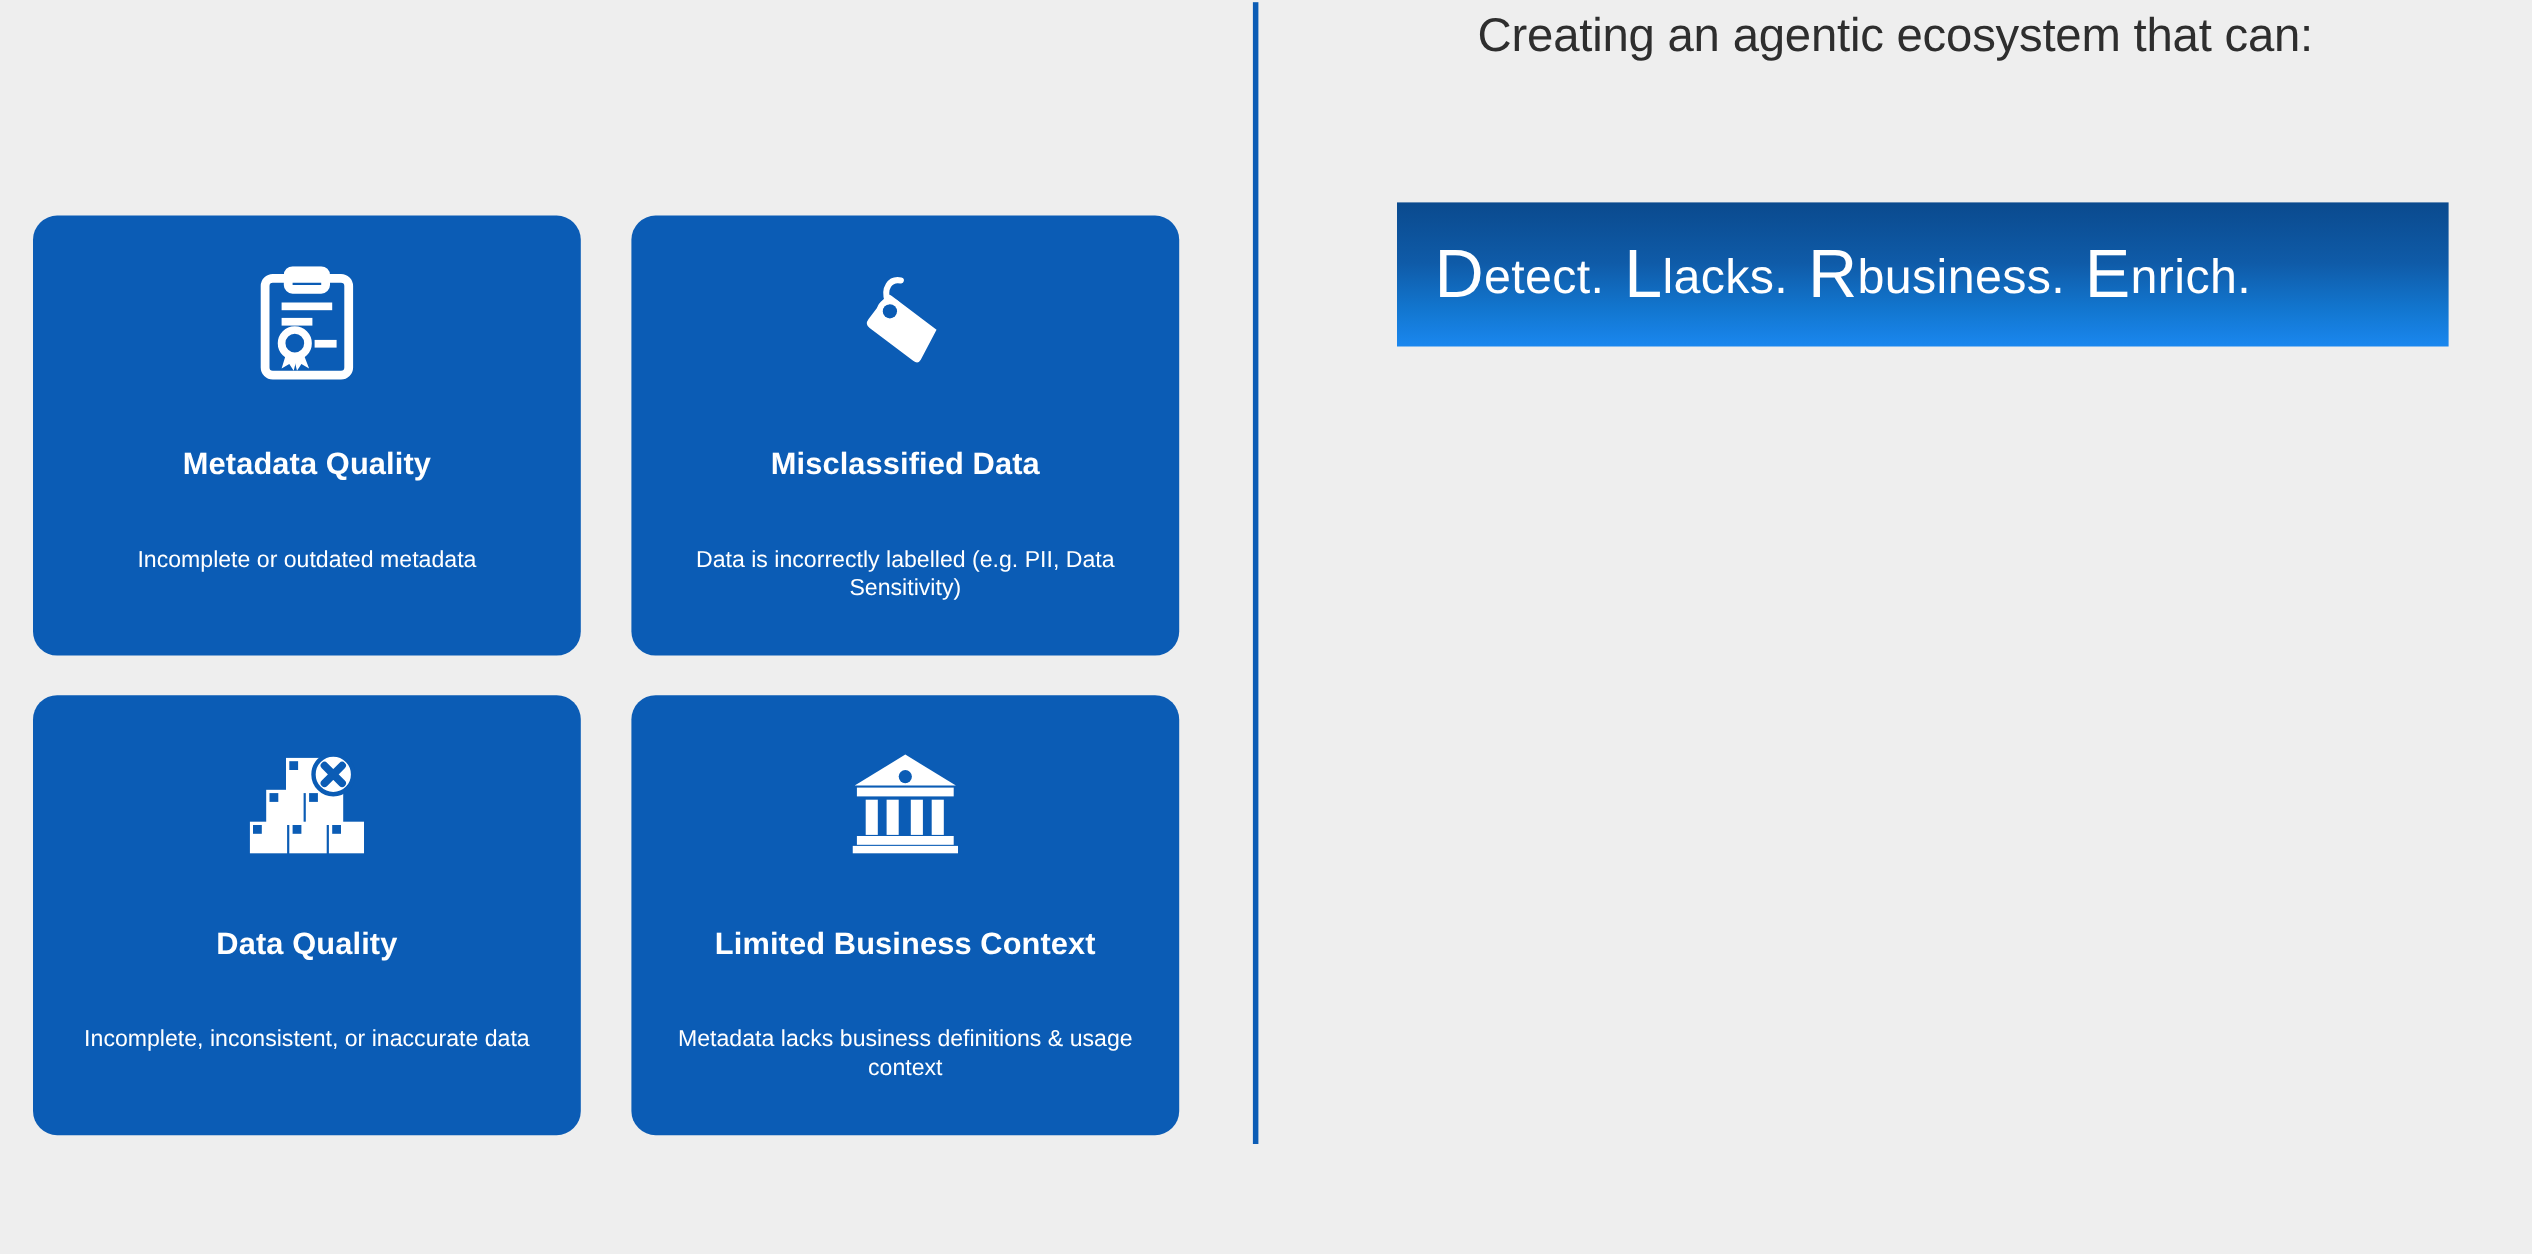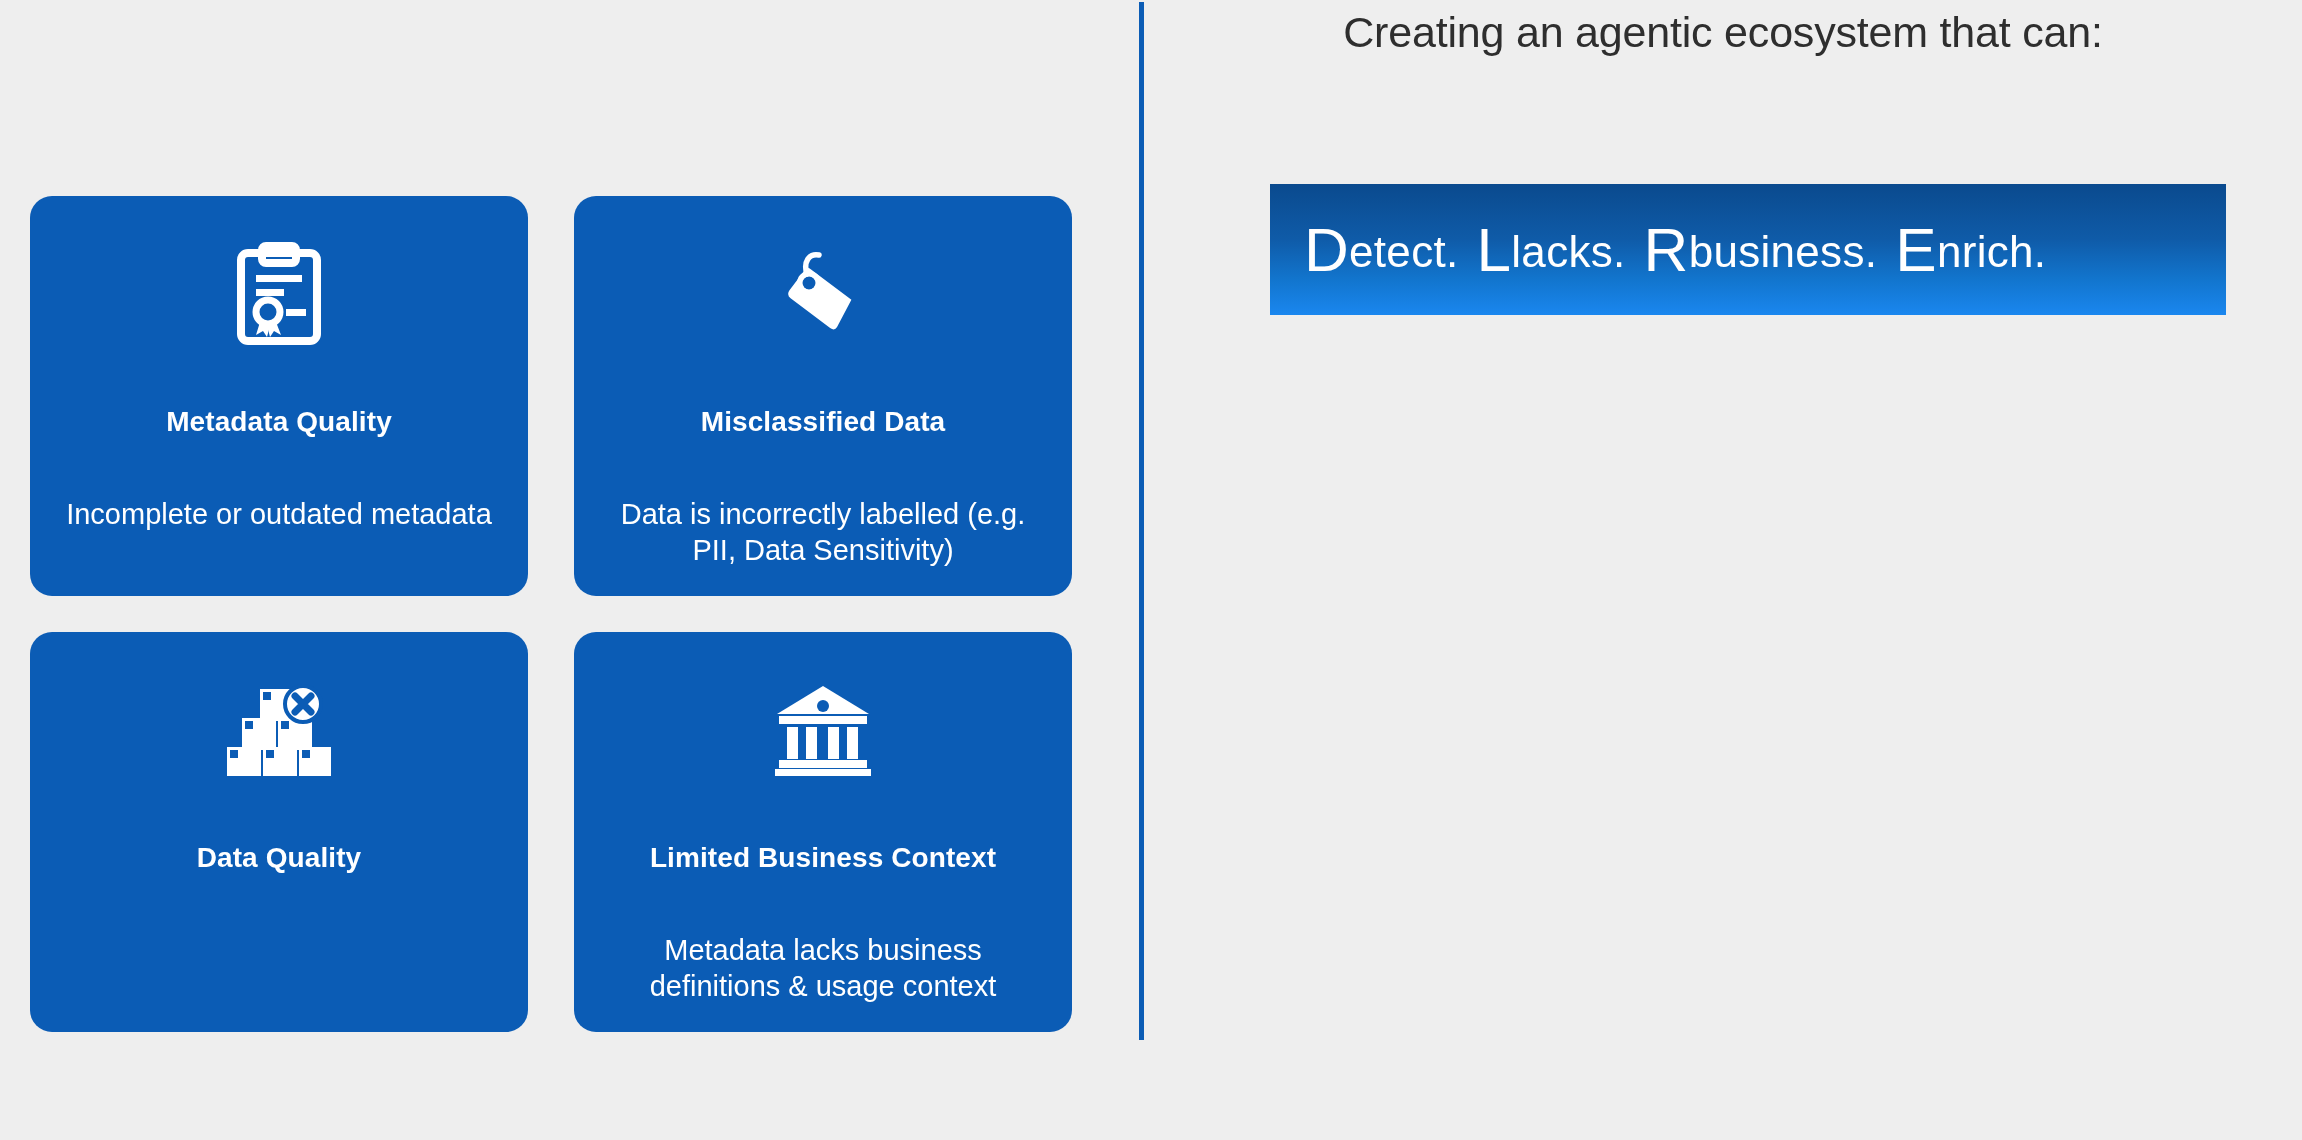--- a/index.html
+++ b/index.html
@@ -65,21 +65,21 @@
   }
   .card-icon svg { display: block; }
   .card-title {
     font-size: 28px;
     font-weight: bold;
     text-align: center;
     margin-bottom: 22px;
     letter-spacing: 0.1px;
   }
   .card-desc {
-    font-size: 29px;
+    font-size: 21px;
     font-weight: 400;
     text-align: center;
     line-height: 1.25;
     padding: 0 6px;
   }
 
   
   #divider {
     position: absolute;
     left: 1139px;
@@ -189,20 +189,21 @@
             <rect x="36" y="63" width="34" height="29" fill="#fff"></rect>
             <rect x="39" y="66" width="8" height="8" fill="#0b5cb5"></rect>
             <rect x="72" y="63" width="32" height="29" fill="#fff"></rect>
             <rect x="75" y="66" width="8" height="8" fill="#0b5cb5"></rect>
 
             <circle cx="76" cy="20" r="18" fill="#fff" stroke="#0b5cb5" stroke-width="4"></circle>
             <path d="M68 12 L84 28 M84 12 L68 28" stroke="#0b5cb5" stroke-width="7" stroke-linecap="round"></path>
           </svg>
         </div>
         <div class="card-title">Data Quality</div>
+        <div class="card-desc">Incomplete, inconsistent, or inaccurate data</div>
       </div>
 
       <div class="card">
         <div class="card-icon">
           <svg width="96" height="92" viewBox="0 0 96 92" fill="none">
             <path d="M48 2 L94 30 L2 30 Z" fill="#fff"></path>
             <circle cx="48" cy="22" r="6" fill="#0b5cb5"></circle>
             <rect x="4" y="32" width="88" height="8" fill="#fff"></rect>
             <rect x="12" y="43" width="11" height="32" fill="#fff"></rect>
             <rect x="31" y="43" width="11" height="32" fill="#fff"></rect>

